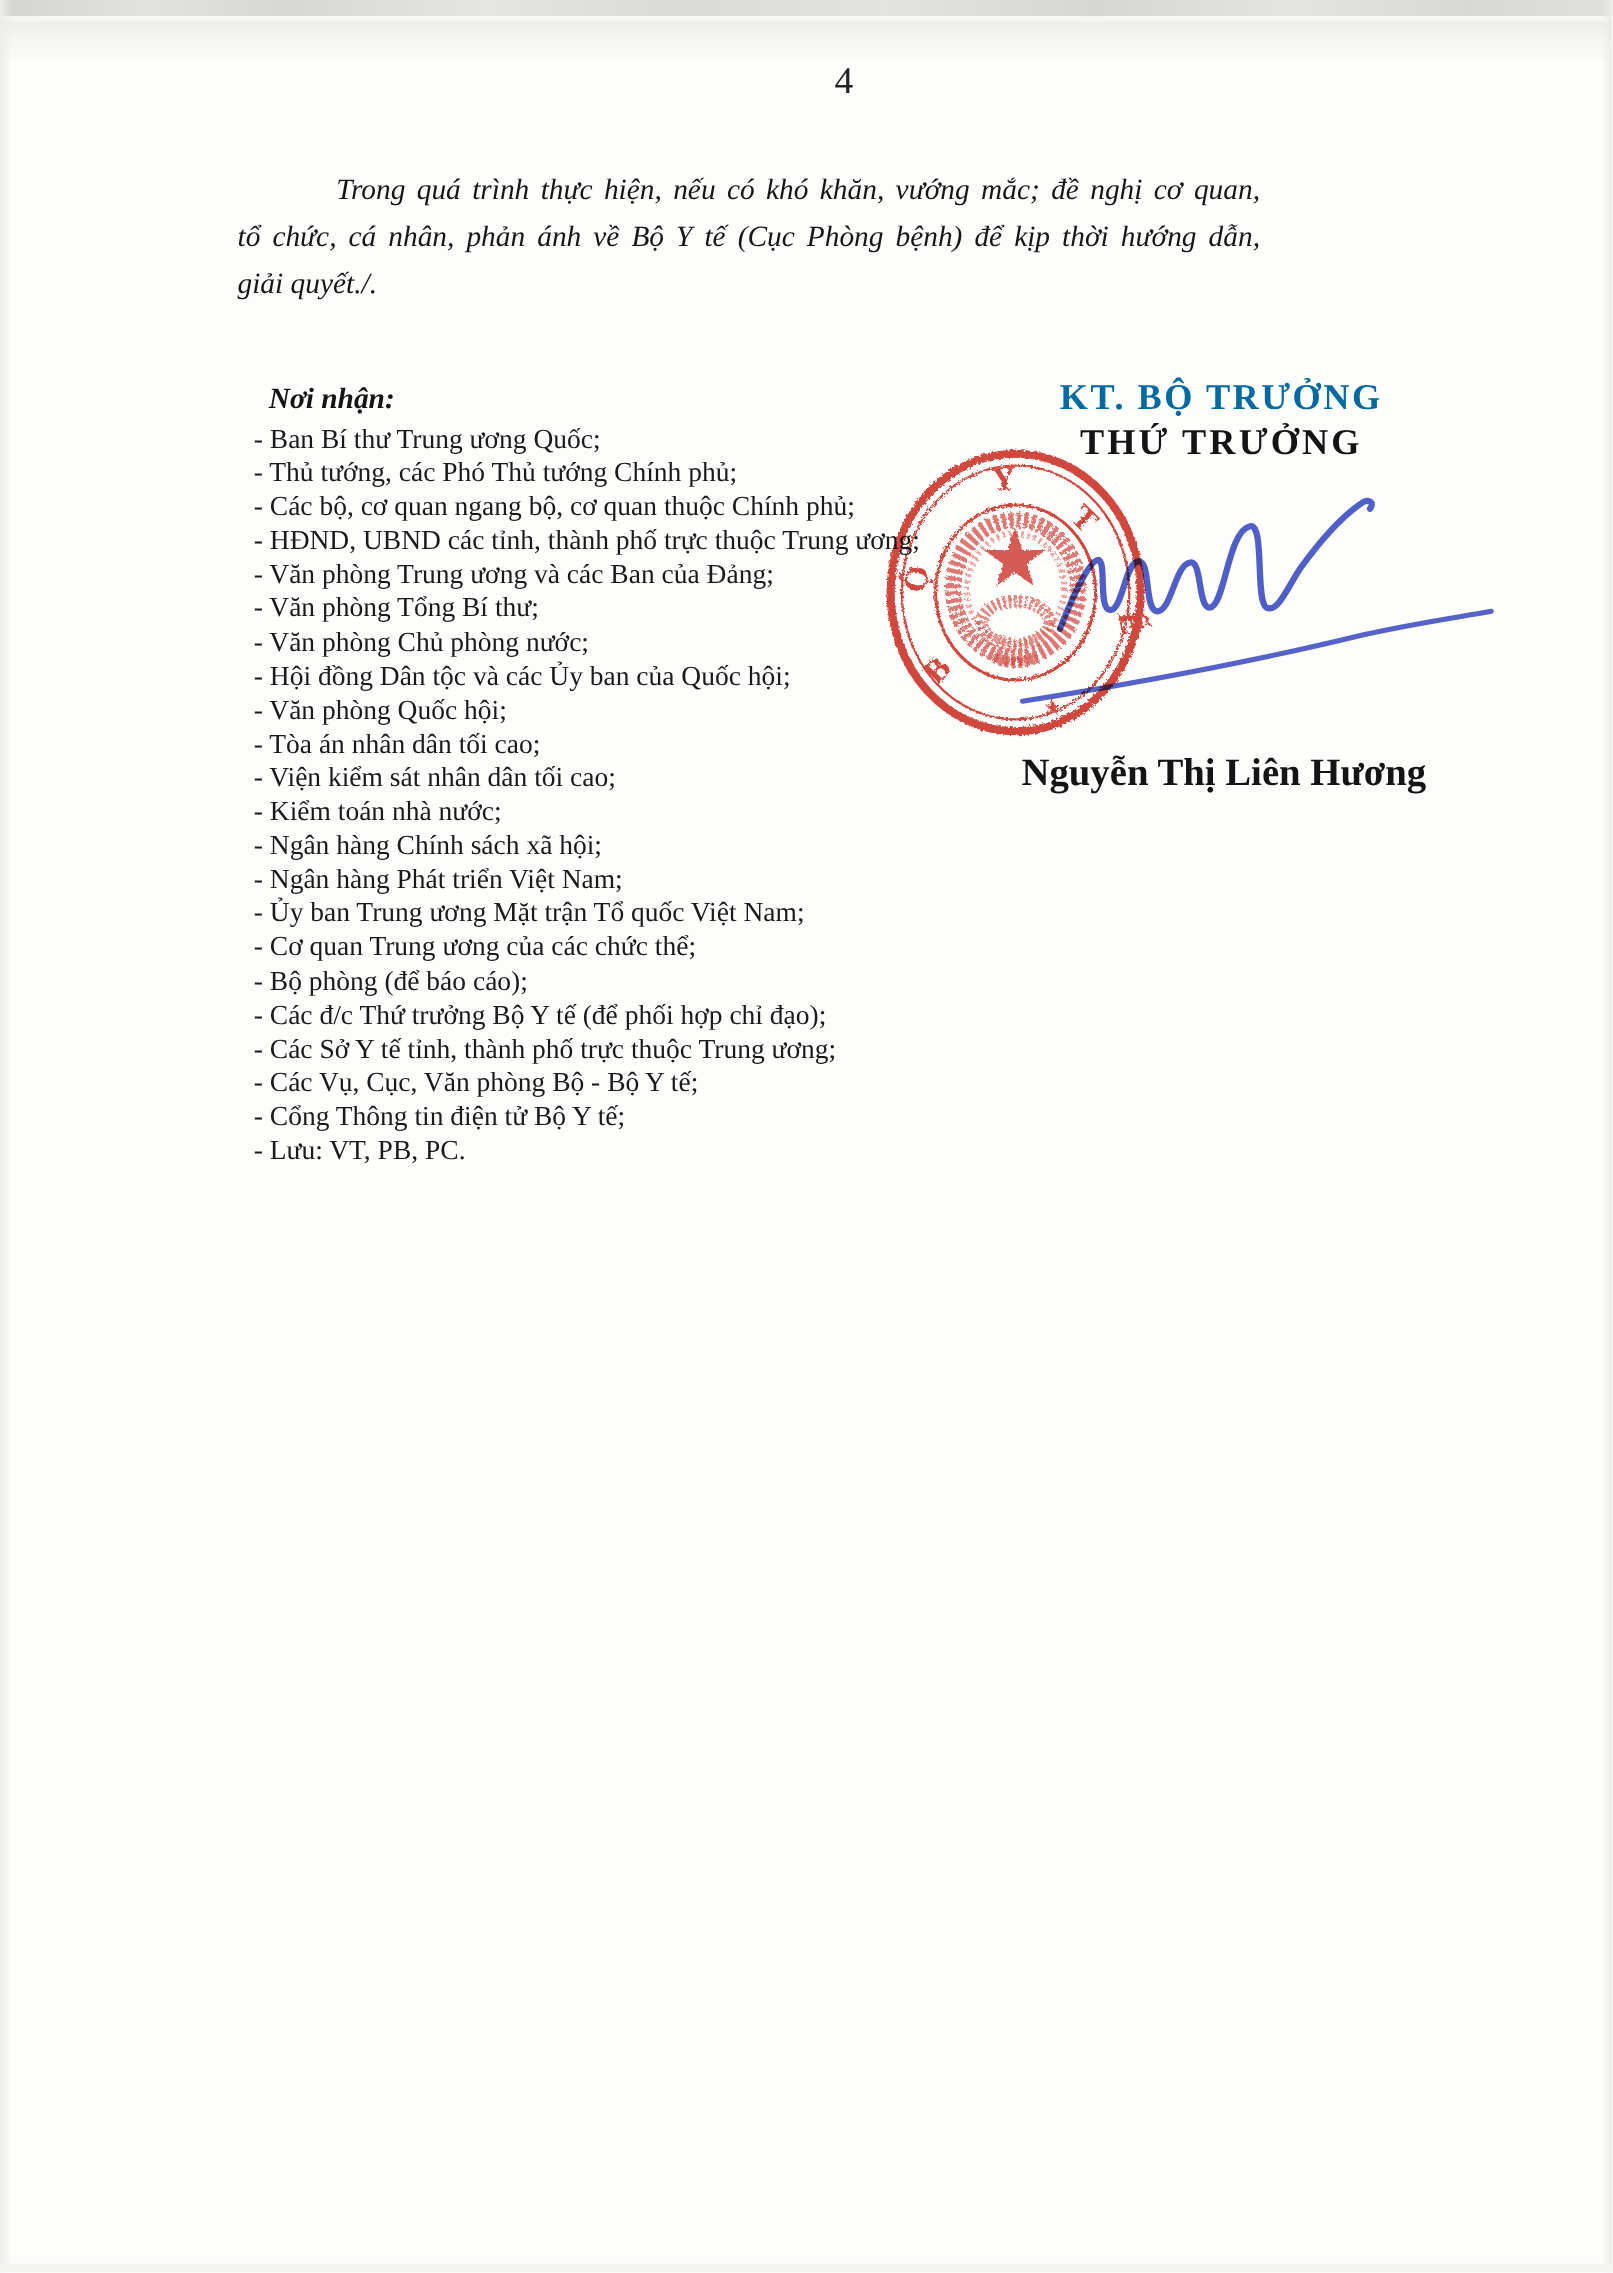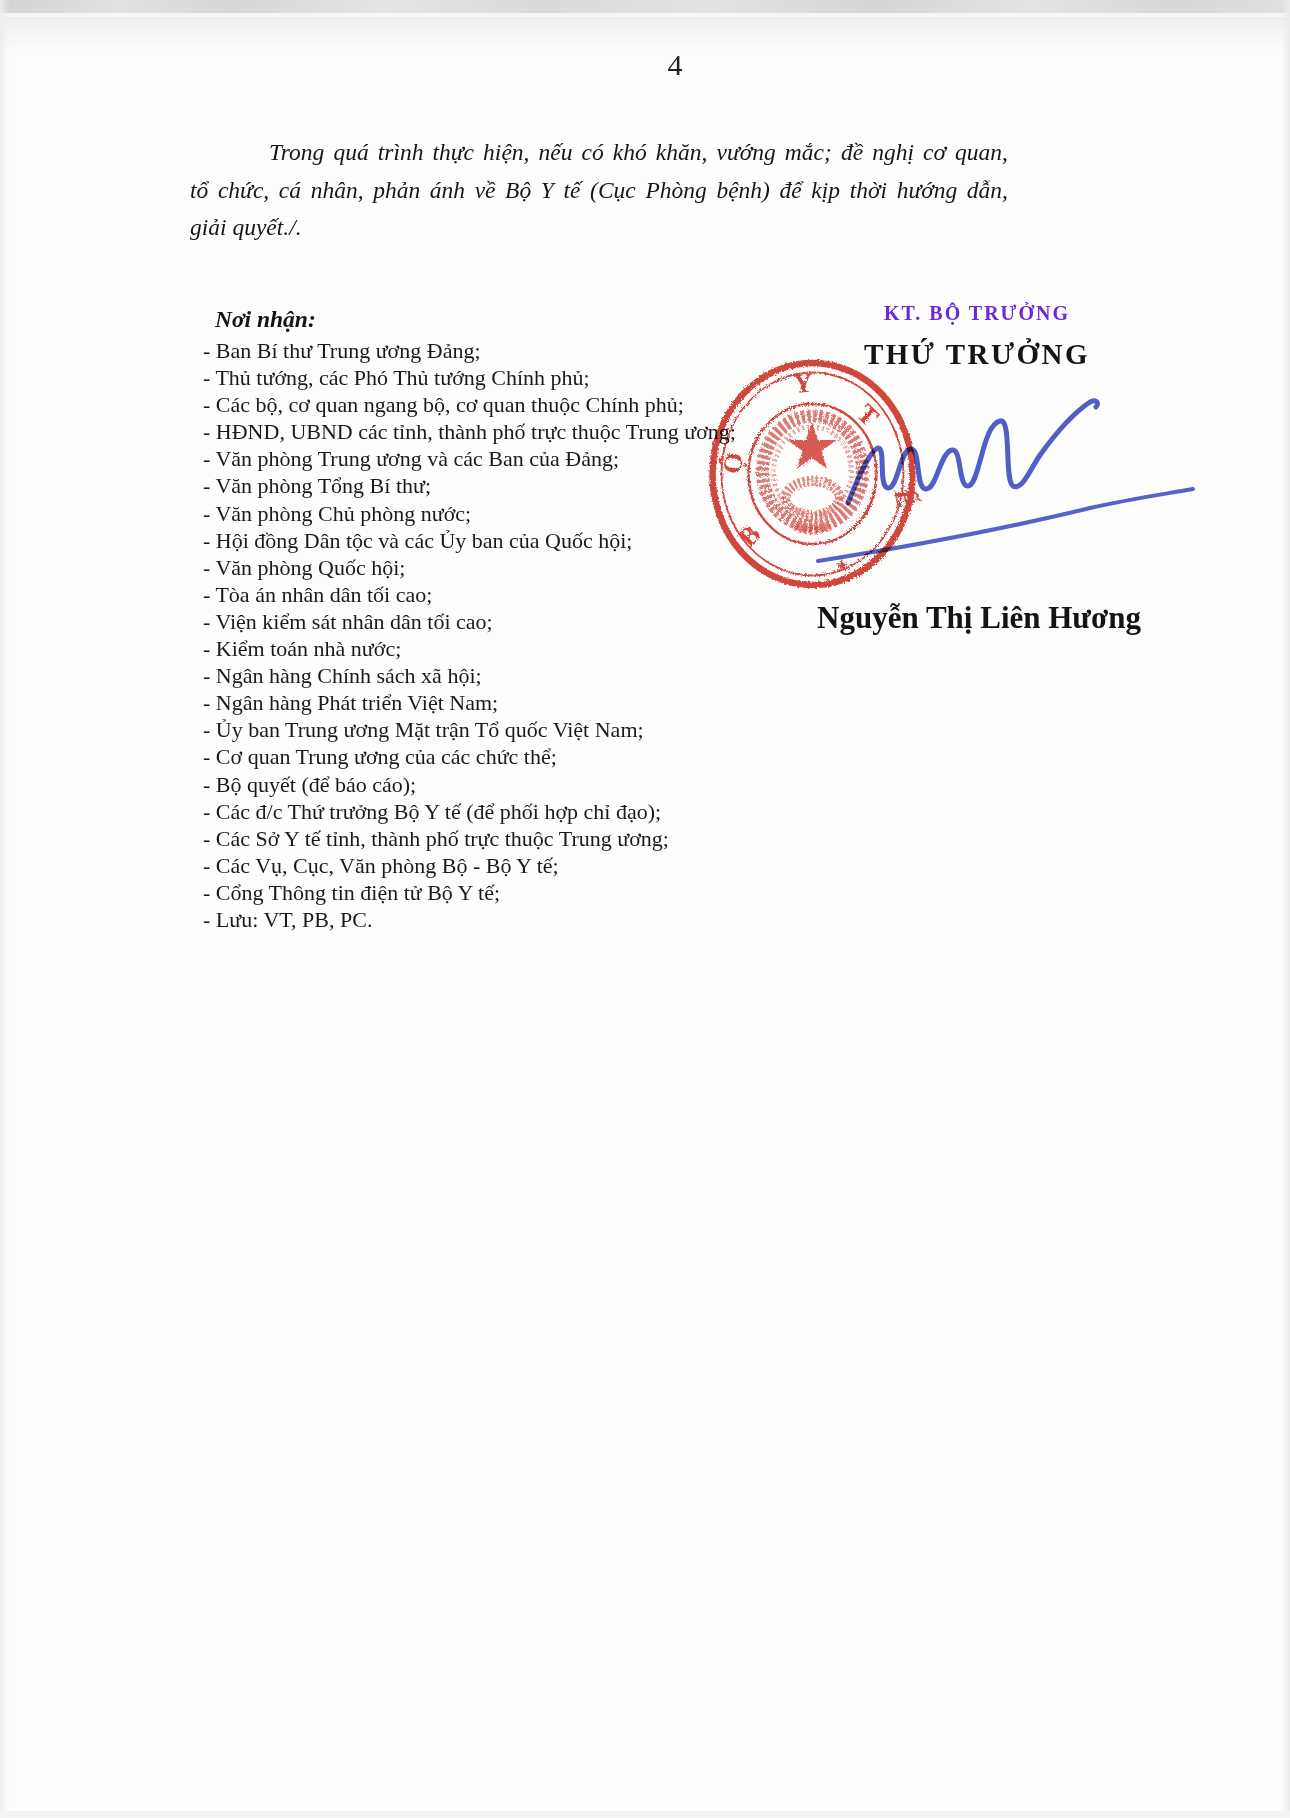--- a/index.html
+++ b/index.html
@@ -38,21 +38,21 @@
 
   .recipients{position:absolute;left:203px;top:304px;}
   .recipients-label{
     font-weight:bold;font-style:italic;font-size:23.5px;line-height:30px;color:#141414;margin-left:12px;
   }
   .recipient-list{margin-top:3px;}
   .recipient{font-size:22px;line-height:27.1px;white-space:nowrap;color:#1a1a1a;}
 
   .authority-1{
     position:absolute;left:977px;top:302px;transform:translateX(-50%);
-    font-size:20px;font-weight:bold;letter-spacing:2px;white-space:nowrap;color:#6d28d9;
+    font-size:29px;font-weight:bold;letter-spacing:2px;white-space:nowrap;color:#0369a1;
   }
   .authority-2{
     position:absolute;left:977px;top:338px;transform:translateX(-50%);
     font-size:29px;font-weight:bold;letter-spacing:2.5px;white-space:nowrap;color:#141414;
   }
   .signer-name{
     position:absolute;left:979px;top:600px;transform:translateX(-50%);
     font-size:31px;font-weight:bold;white-space:nowrap;color:#141414;
   }
 
@@ -75,37 +75,37 @@
 <div class="body-paragraph">
   <div class="para-line first">Trong quá trình thực hiện, nếu có khó khăn, vướng mắc; đề nghị cơ quan,</div>
   <div class="para-line">tổ chức, cá nhân, phản ánh về Bộ Y tế (Cục Phòng bệnh) để kịp thời hướng dẫn,</div>
   <div class="para-line last">giải quyết./.</div>
 </div>
 
 <div class="recipients">
   <div class="recipients-label">Nơi nhận:</div>
   <div class="recipient-list">
 
-  <div class="recipient">- Ban Bí thư Trung ương Đảng;</div>
+  <div class="recipient">- Ban Bí thư Trung ương Quốc;</div>
       <div class="recipient">- Thủ tướng, các Phó Thủ tướng Chính phủ;</div>
       <div class="recipient">- Các bộ, cơ quan ngang bộ, cơ quan thuộc Chính phủ;</div>
       <div class="recipient">- HĐND, UBND các tỉnh, thành phố trực thuộc Trung ương;</div>
       <div class="recipient">- Văn phòng Trung ương và các Ban của Đảng;</div>
       <div class="recipient">- Văn phòng Tổng Bí thư;</div>
       <div class="recipient">- Văn phòng Chủ phòng nước;</div>
       <div class="recipient">- Hội đồng Dân tộc và các Ủy ban của Quốc hội;</div>
       <div class="recipient">- Văn phòng Quốc hội;</div>
       <div class="recipient">- Tòa án nhân dân tối cao;</div>
       <div class="recipient">- Viện kiểm sát nhân dân tối cao;</div>
       <div class="recipient">- Kiểm toán nhà nước;</div>
       <div class="recipient">- Ngân hàng Chính sách xã hội;</div>
       <div class="recipient">- Ngân hàng Phát triển Việt Nam;</div>
       <div class="recipient">- Ủy ban Trung ương Mặt trận Tổ quốc Việt Nam;</div>
       <div class="recipient">- Cơ quan Trung ương của các chức thể;</div>
-      <div class="recipient">- Bộ quyết (để báo cáo);</div>
+      <div class="recipient">- Bộ phòng (để báo cáo);</div>
       <div class="recipient">- Các đ/c Thứ trưởng Bộ Y tế (để phối hợp chỉ đạo);</div>
       <div class="recipient">- Các Sở Y tế tỉnh, thành phố trực thuộc Trung ương;</div>
       <div class="recipient">- Các Vụ, Cục, Văn phòng Bộ - Bộ Y tế;</div>
       <div class="recipient">- Cổng Thông tin điện tử Bộ Y tế;</div>
       <div class="recipient">- Lưu: VT, PB, PC.</div>
     </div>
 </div>
 
 <div class="authority-1">KT. BỘ TRƯỞNG</div>
 <div class="authority-2">THỨ TRƯỞNG</div>

